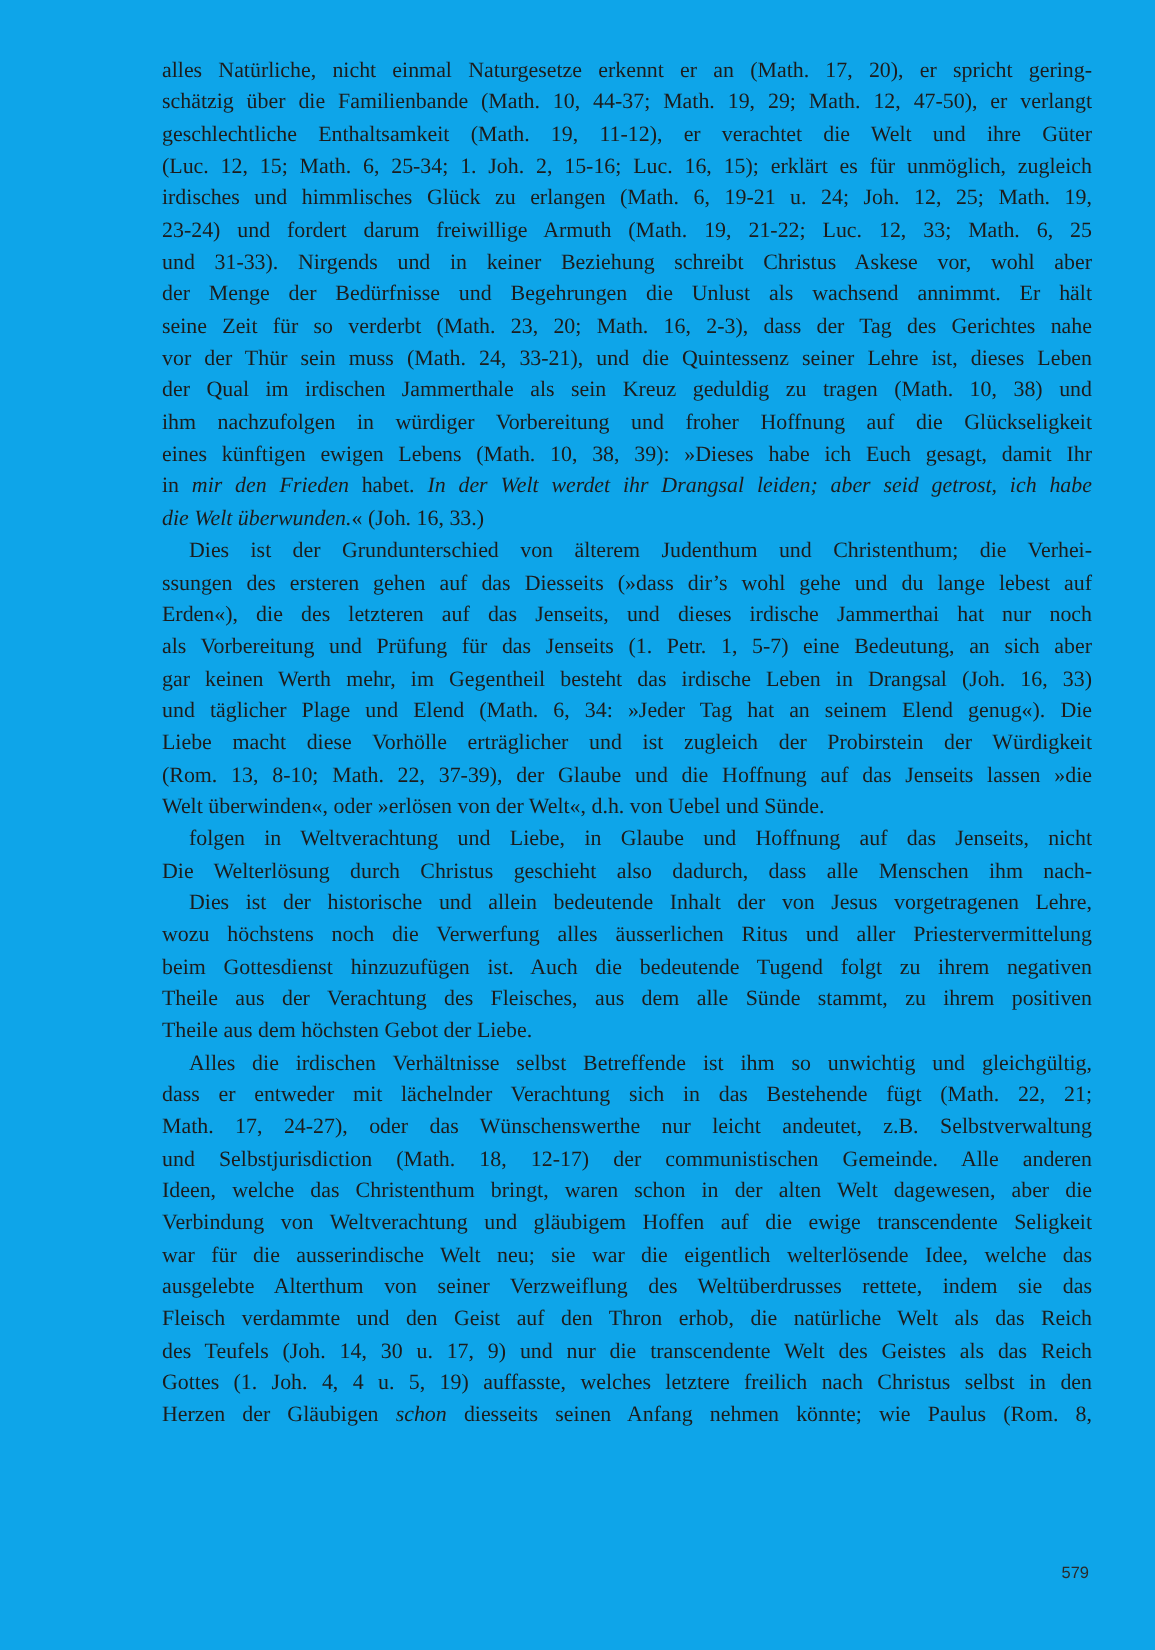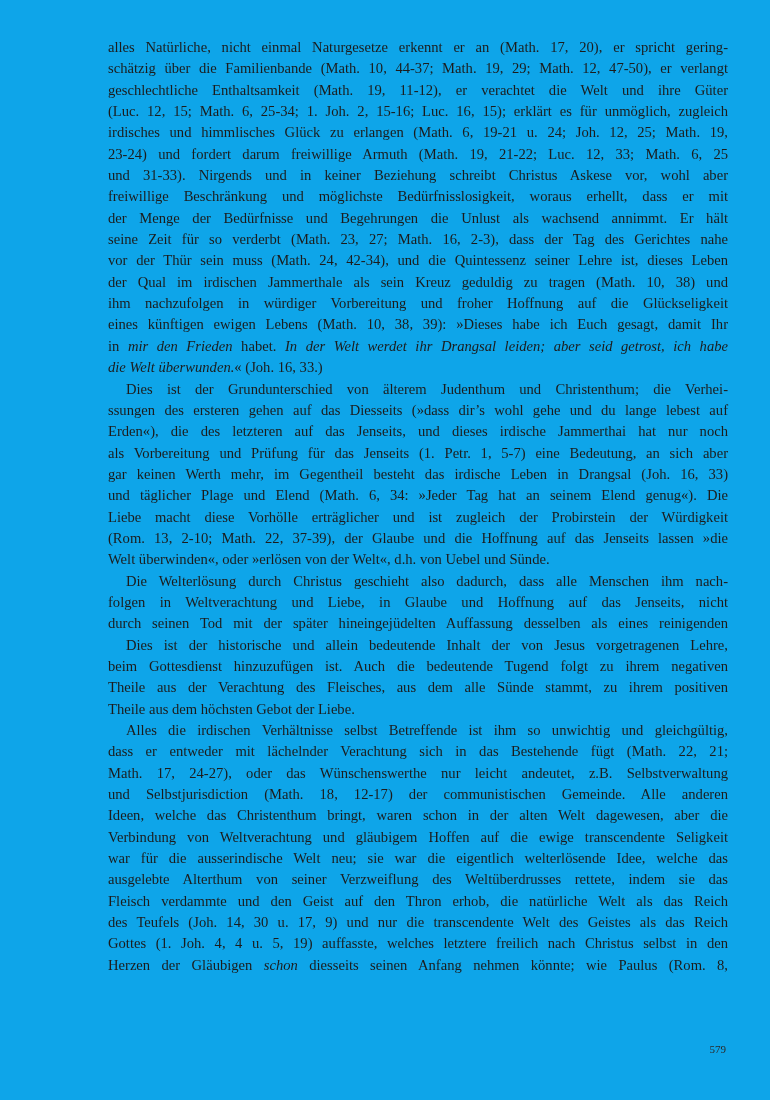--- a/index.html
+++ b/index.html
@@ -39,65 +39,64 @@
   .paragraph.indent .line:first-child {
     text-indent: 18px;
   }
   .it { font-style: italic; }
   .footer-pagenum {
     position: absolute;
     right: 44px;
     top: 1043px;
     font-size: 11px;
     color: #2a2a2a;
-    font-family: Liberation Serif, serif;
+    font-family: Liberation Sans, sans-serif;
     text-align: right;
   }
 </style>
 </head>
 <body>
 
 <div class="page">
   <div class="text-block" id="text-block">
       <div class="paragraph">
         <div class="line"><span class="">alles Natürliche, nicht einmal Naturgesetze erkennt er an (Math. 17, 20), er spricht gering-</span></div>
         <div class="line"><span class="">schätzig über die Familienbande (Math. 10, 44-37; Math. 19, 29; Math. 12, 47-50), er verlangt</span></div>
         <div class="line"><span class="">geschlechtliche Enthaltsamkeit (Math. 19, 11-12), er verachtet die Welt und ihre Güter</span></div>
         <div class="line"><span class="">(Luc. 12, 15; Math. 6, 25-34; 1. Joh. 2, 15-16; Luc. 16, 15); erklärt es für unmöglich, zugleich</span></div>
         <div class="line"><span class="">irdisches und himmlisches Glück zu erlangen (Math. 6, 19-21 u. 24; Joh. 12, 25; Math. 19,</span></div>
         <div class="line"><span class="">23-24) und fordert darum freiwillige Armuth (Math. 19, 21-22; Luc. 12, 33; Math. 6, 25</span></div>
         <div class="line"><span class="">und 31-33). Nirgends und in keiner Beziehung schreibt Christus Askese vor, wohl aber</span></div>
-        <div class="line"><span class="">freiwillige Beschränkung und möglichste Bedürfnisslosigkeit, woraus erhellt, dass er mit</span></div>
         <div class="line"><span class="">der Menge der Bedürfnisse und Begehrungen die Unlust als wachsend annimmt. Er hält</span></div>
-        <div class="line"><span class="">seine Zeit für so verderbt (Math. 23, 27; Math. 16, 2-3), dass der Tag des Gerichtes nahe</span></div>
-        <div class="line"><span class="">vor der Thür sein muss (Math. 24, 42-34), und die Quintessenz seiner Lehre ist, dieses Leben</span></div>
+        <div class="line"><span class="">seine Zeit für so verderbt (Math. 23, 20; Math. 16, 2-3), dass der Tag des Gerichtes nahe</span></div>
+        <div class="line"><span class="">vor der Thür sein muss (Math. 24, 33-21), und die Quintessenz seiner Lehre ist, dieses Leben</span></div>
         <div class="line"><span class="">der Qual im irdischen Jammerthale als sein Kreuz geduldig zu tragen (Math. 10, 38) und</span></div>
         <div class="line"><span class="">ihm nachzufolgen in würdiger Vorbereitung und froher Hoffnung auf die Glückseligkeit</span></div>
         <div class="line"><span class="">eines künftigen ewigen Lebens (Math. 10, 38, 39): »Dieses habe ich Euch gesagt, damit Ihr</span></div>
         <div class="line"><span class="">in </span><span class="it">mir den Frieden</span><span class=""> habet. </span><span class="it">In der Welt werdet ihr Drangsal leiden; aber seid getrost, ich habe</span></div>
         <div class="line lastline"><span class="it">die Welt überwunden.</span><span class="">« (Joh. 16, 33.)</span></div>
       </div>
       <div class="paragraph indent">
         <div class="line"><span class="">Dies ist der Grundunterschied von älterem Judenthum und Christenthum; die Verhei-</span></div>
         <div class="line"><span class="">ssungen des ersteren gehen auf das Diesseits (»dass dir’s wohl gehe und du lange lebest auf</span></div>
         <div class="line"><span class="">Erden«), die des letzteren auf das Jenseits, und dieses irdische Jammerthai hat nur noch</span></div>
         <div class="line"><span class="">als Vorbereitung und Prüfung für das Jenseits (1. Petr. 1, 5-7) eine Bedeutung, an sich aber</span></div>
         <div class="line"><span class="">gar keinen Werth mehr, im Gegentheil besteht das irdische Leben in Drangsal (Joh. 16, 33)</span></div>
         <div class="line"><span class="">und täglicher Plage und Elend (Math. 6, 34: »Jeder Tag hat an seinem Elend genug«). Die</span></div>
         <div class="line"><span class="">Liebe macht diese Vorhölle erträglicher und ist zugleich der Probirstein der Würdigkeit</span></div>
-        <div class="line"><span class="">(Rom. 13, 2-10; Math. 22, 37-39), der Glaube und die Hoffnung auf das Jenseits lassen »die</span></div>
+        <div class="line"><span class="">(Rom. 13, 8-10; Math. 22, 37-39), der Glaube und die Hoffnung auf das Jenseits lassen »die</span></div>
         <div class="line lastline"><span class="">Welt überwinden«, oder »erlösen von der Welt«, d.h. von Uebel und Sünde.</span></div>
       </div>
       <div class="paragraph indent">
+        <div class="line"><span class="">folgen in Weltverachtung und Liebe, in Glaube und Hoffnung auf das Jenseits, nicht</span></div>
         <div class="line"><span class="">Die Welterlösung durch Christus geschieht also dadurch, dass alle Menschen ihm nach-</span></div>
-        <div class="line"><span class="">folgen in Weltverachtung und Liebe, in Glaube und Hoffnung auf das Jenseits, nicht</span></div>
-        <div class="line"><span class="">durch seinen Tod mit der später hineingejüdelten Auffassung desselben als eines reinigenden</span></div>
       </div>
       <div class="paragraph indent">
         <div class="line"><span class="">Dies ist der historische und allein bedeutende Inhalt der von Jesus vorgetragenen Lehre,</span></div>
+        <div class="line"><span class="">wozu höchstens noch die Verwerfung alles äusserlichen Ritus und aller Priestervermittelung</span></div>
         <div class="line"><span class="">beim Gottesdienst hinzuzufügen ist. Auch die bedeutende Tugend folgt zu ihrem negativen</span></div>
         <div class="line"><span class="">Theile aus der Verachtung des Fleisches, aus dem alle Sünde stammt, zu ihrem positiven</span></div>
         <div class="line lastline"><span class="">Theile aus dem höchsten Gebot der Liebe.</span></div>
       </div>
       <div class="paragraph indent">
         <div class="line"><span class="">Alles die irdischen Verhältnisse selbst Betreffende ist ihm so unwichtig und gleichgültig,</span></div>
         <div class="line"><span class="">dass er entweder mit lächelnder Verachtung sich in das Bestehende fügt (Math. 22, 21;</span></div>
         <div class="line"><span class="">Math. 17, 24-27), oder das Wünschenswerthe nur leicht andeutet, z.B. Selbstverwaltung</span></div>
         <div class="line"><span class="">und Selbstjurisdiction (Math. 18, 12-17) der communistischen Gemeinde. Alle anderen</span></div>
         <div class="line"><span class="">Ideen, welche das Christenthum bringt, waren schon in der alten Welt dagewesen, aber die</span></div>

